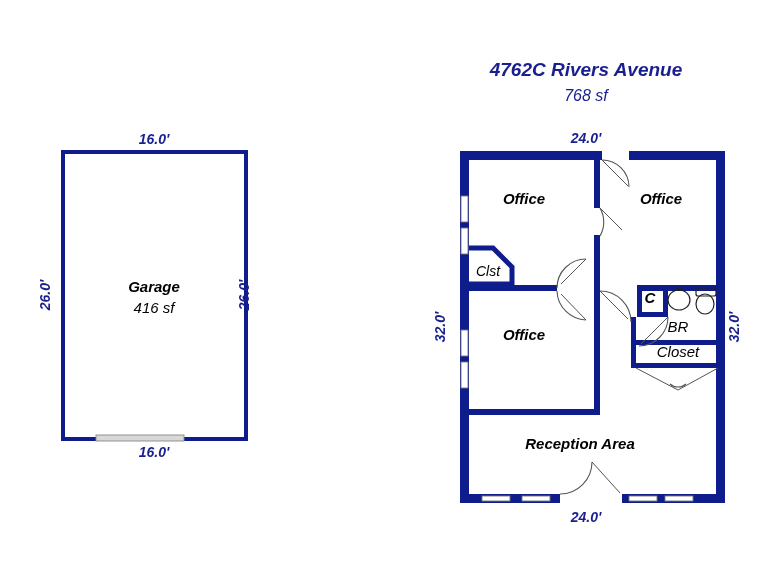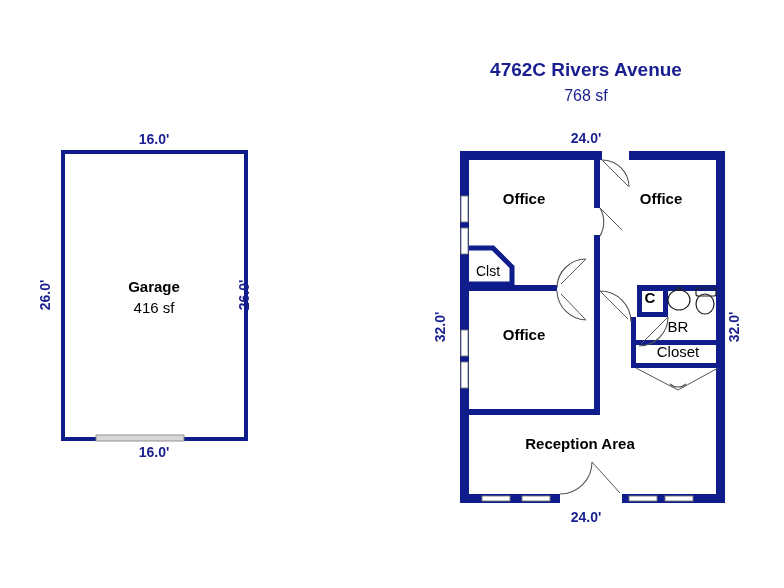--- a/index.html
+++ b/index.html
@@ -12,20 +12,21 @@
     height: 588px;
     font-family: "Liberation Sans", sans-serif;
     overflow: hidden;
     position: relative;
   }
   #plan-root {
     position: absolute;
     left: 0; top: 0;
     width: 784px;
     height: 588px;
+    font-style: italic;
   }
   svg#floorplan {
     display: block;
     width: 784px;
     height: 588px;
   }
   .dim-text {
     font-family: "Liberation Sans", sans-serif;
     font-size: 14px;
     font-weight: bold;

